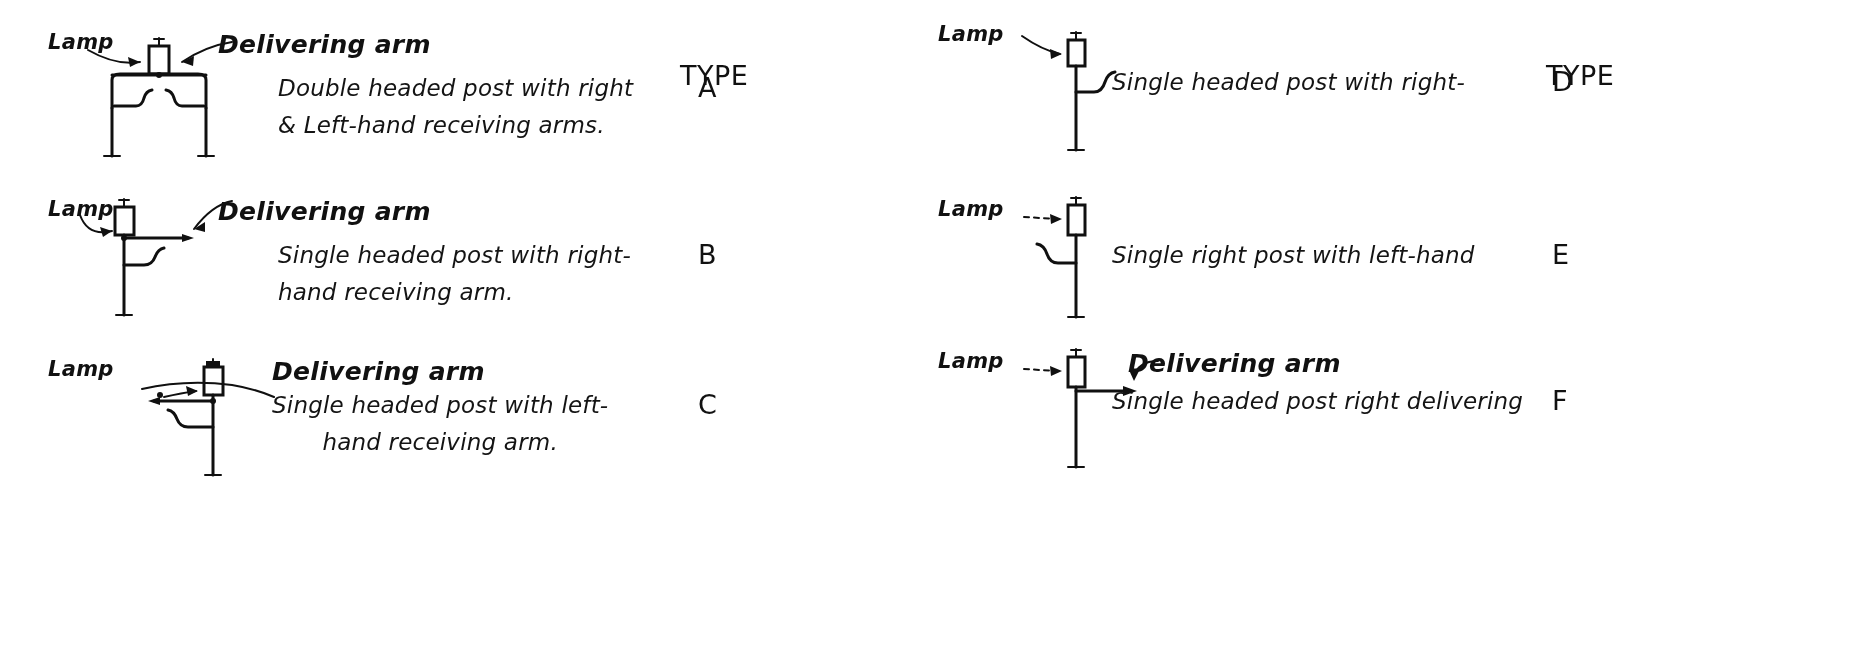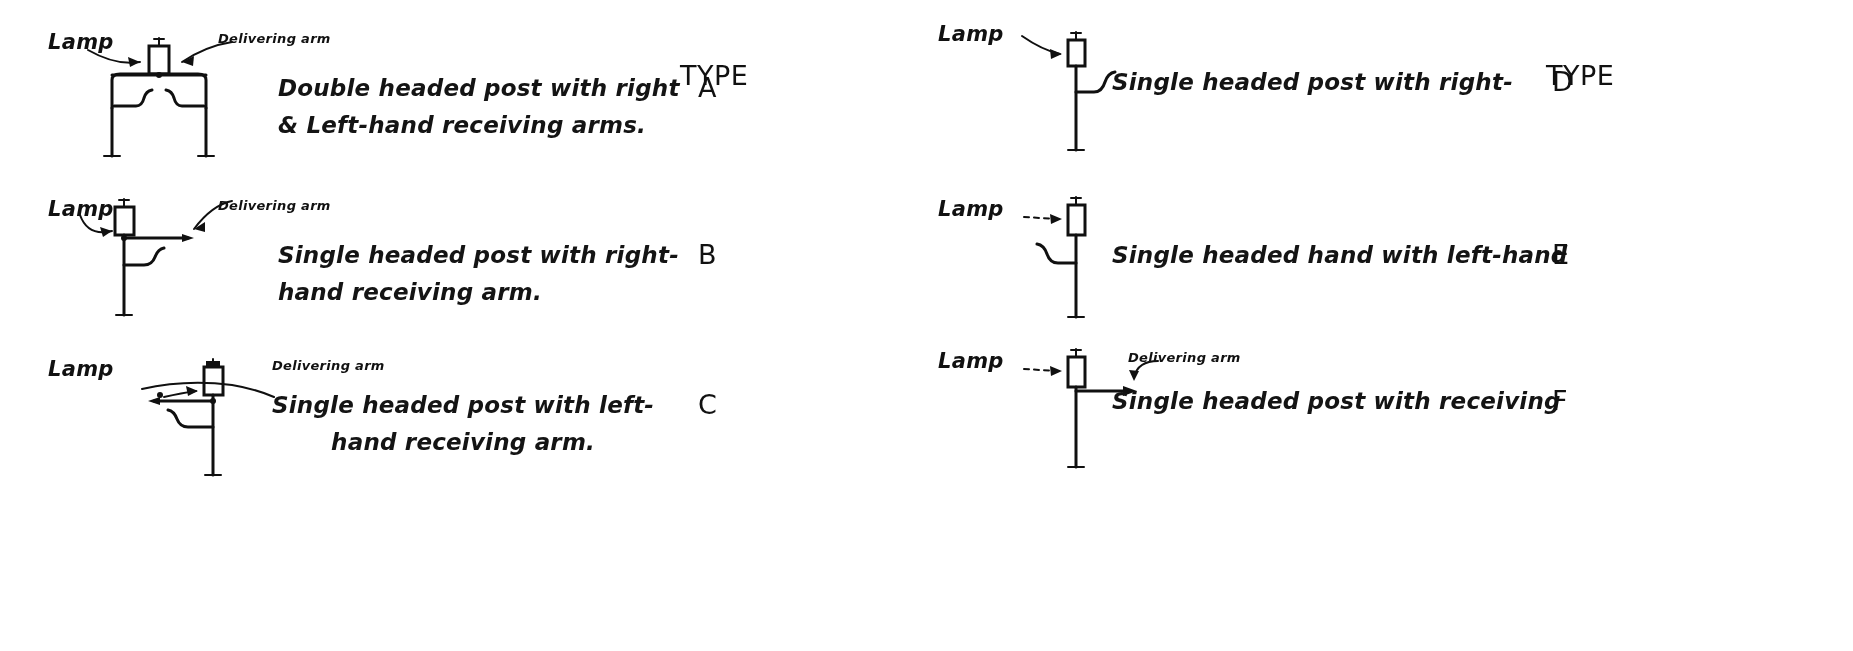--- a/index.html
+++ b/index.html
@@ -35,30 +35,30 @@
     letter-spacing:.3px;
     white-space:nowrap;
   }
   .lamp-label{
     position:absolute;
     font-size:21px;
     line-height:1;
   }
   .arm-label{
     position:absolute;
-    font-size:13px;
+    font-size:25px;
     line-height:1;
   }
 
   
   .desc{
     position:absolute;
     font-family:"DejaVu Sans", sans-serif;
     font-style:italic;
-    font-weight:700;
+    font-weight:400;
     color:#141414;
     font-size:23px;
     line-height:37px;
     letter-spacing:.2px;
     white-space:nowrap;
   }
   .desc .l2{display:block;}
 
   
   .type-head{
@@ -258,21 +258,21 @@
           <path class="ink-med" d="M114 88 L96 88 Q88 88 85 79 Q82 70 75 69"></path>
 
           <path class="ink-thin" style="stroke-dasharray:5 5;" d="M62 42 L96 44"></path>
           <path class="solid" d="M100 44 l-12 -5 l1 10 z"></path>
         </svg>
       </div>
 
       <div class="lamp-label hand" style="left:12px;top:24px;">Lamp</div>
 
       <div class="desc" style="left:186px;top:62px;">
-        <span>Single headed hand with left-hand</span>
+        <span>Single right post with left-hand</span>
       </div>
 
       <div class="type-letter" style="left:626px;top:64px;">E</div>
     </div>
 
     <div class="row row-2">
 
       <div class="figure">
         <svg width="300" height="165" viewBox="0 0 300 165" aria-hidden="true">
 
@@ -291,19 +291,19 @@
           <path class="ink-thin" d="M196 26 Q176 26 172 42"></path>
           <path class="solid" d="M172 46 l-5 -11 l10 1 z"></path>
         </svg>
       </div>
 
       <div class="lamp-label hand" style="left:12px;top:16px;">Lamp</div>
 
       <div class="arm-label hand" style="left:202px;top:16px;">Delivering arm</div>
 
       <div class="desc" style="left:186px;top:48px;">
-        <span>Single headed post with receiving</span>
+        <span>Single headed post right delivering</span>
       </div>
 
       <div class="type-letter" style="left:626px;top:50px;">F</div>
     </div>
   </div>
 </div>
 
 </body></html>

